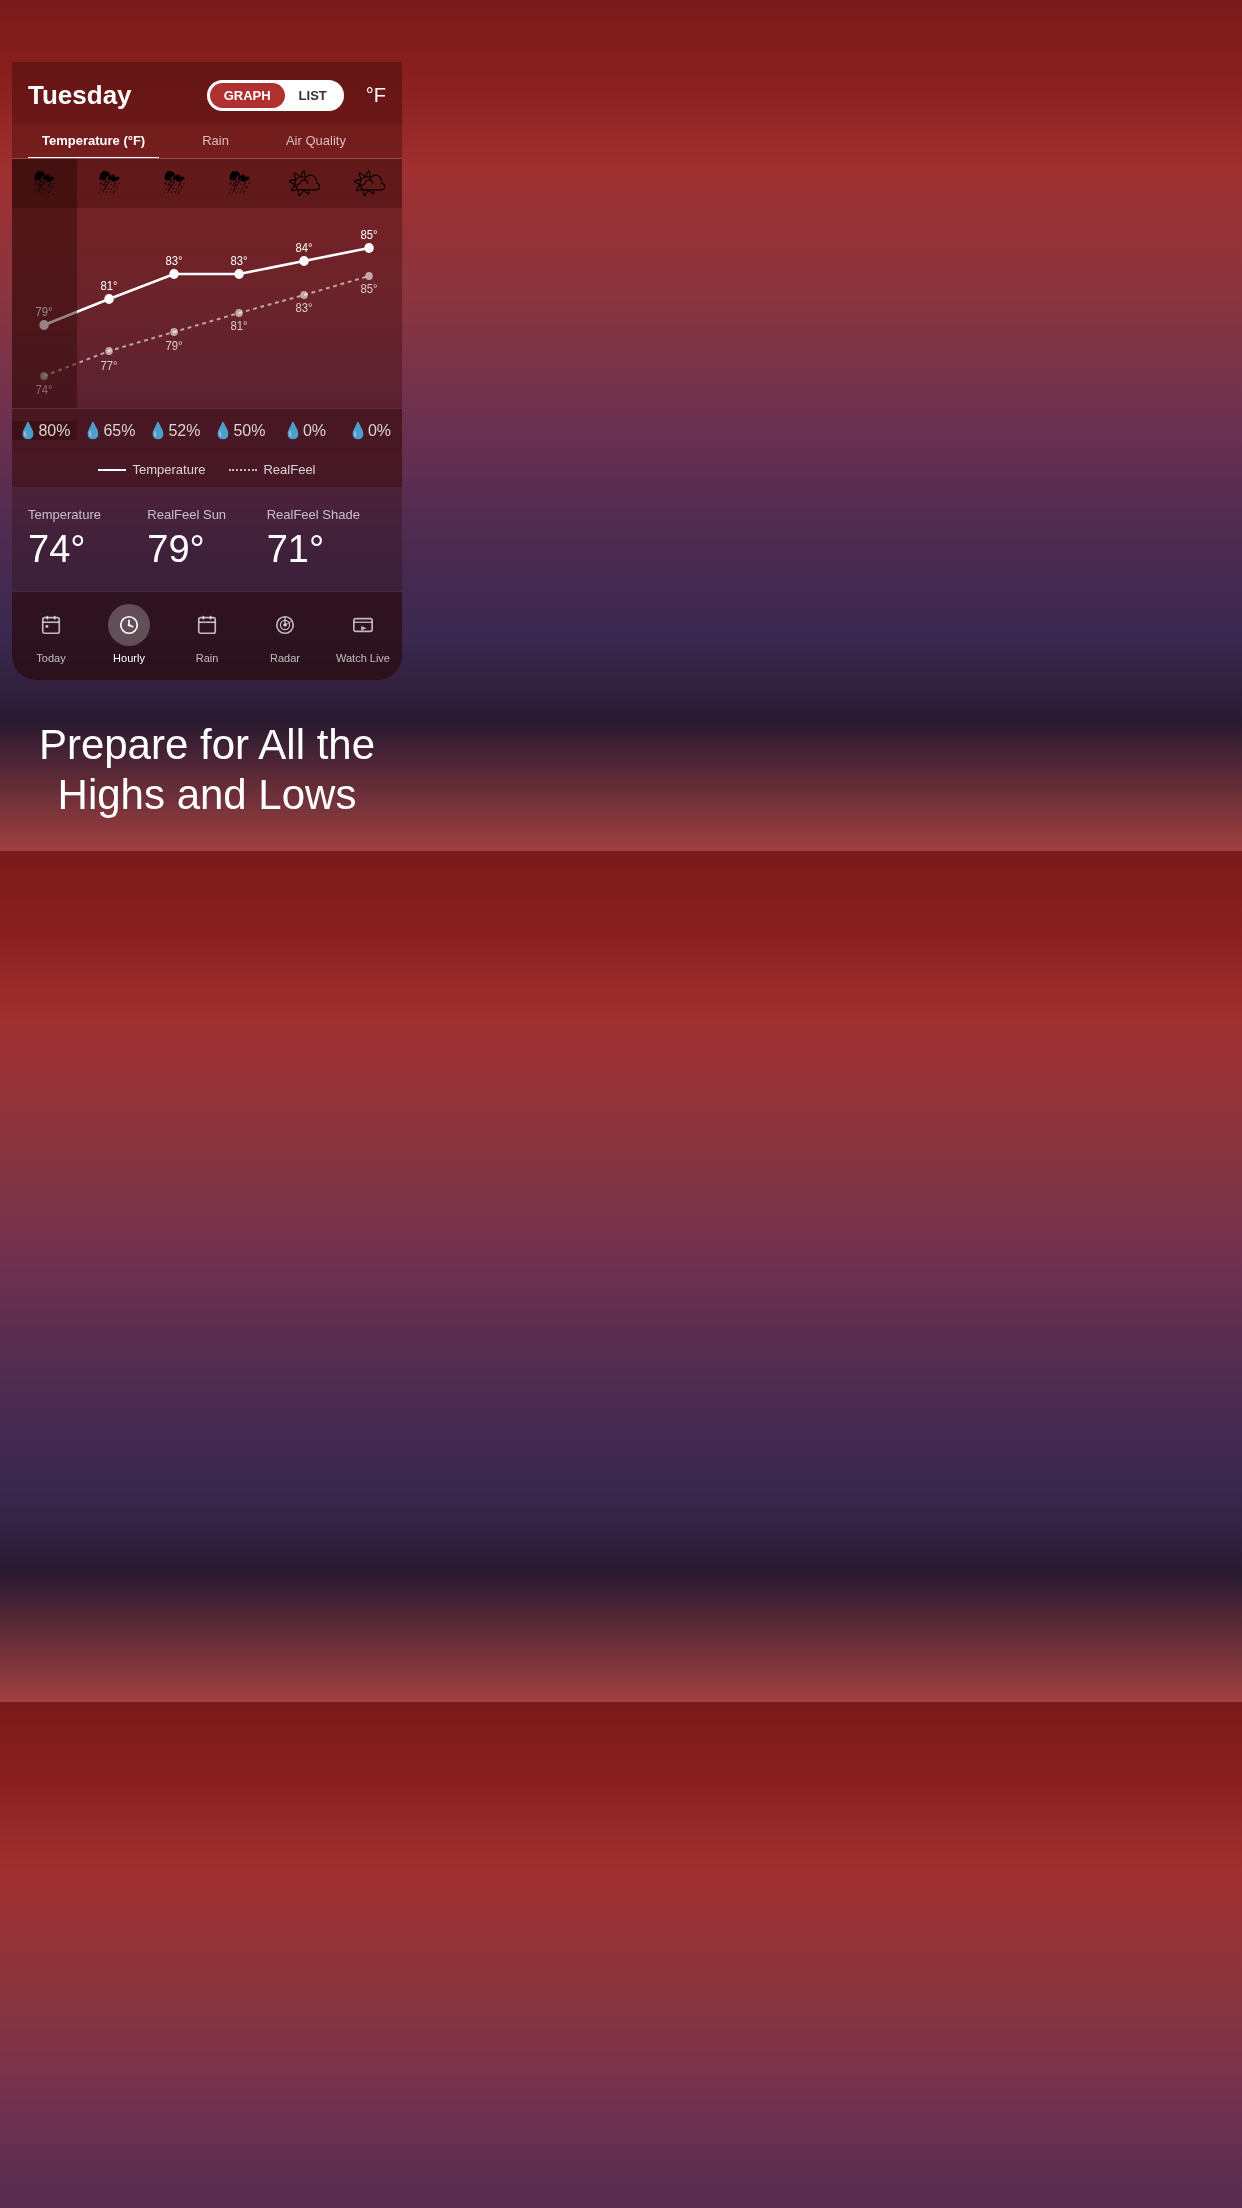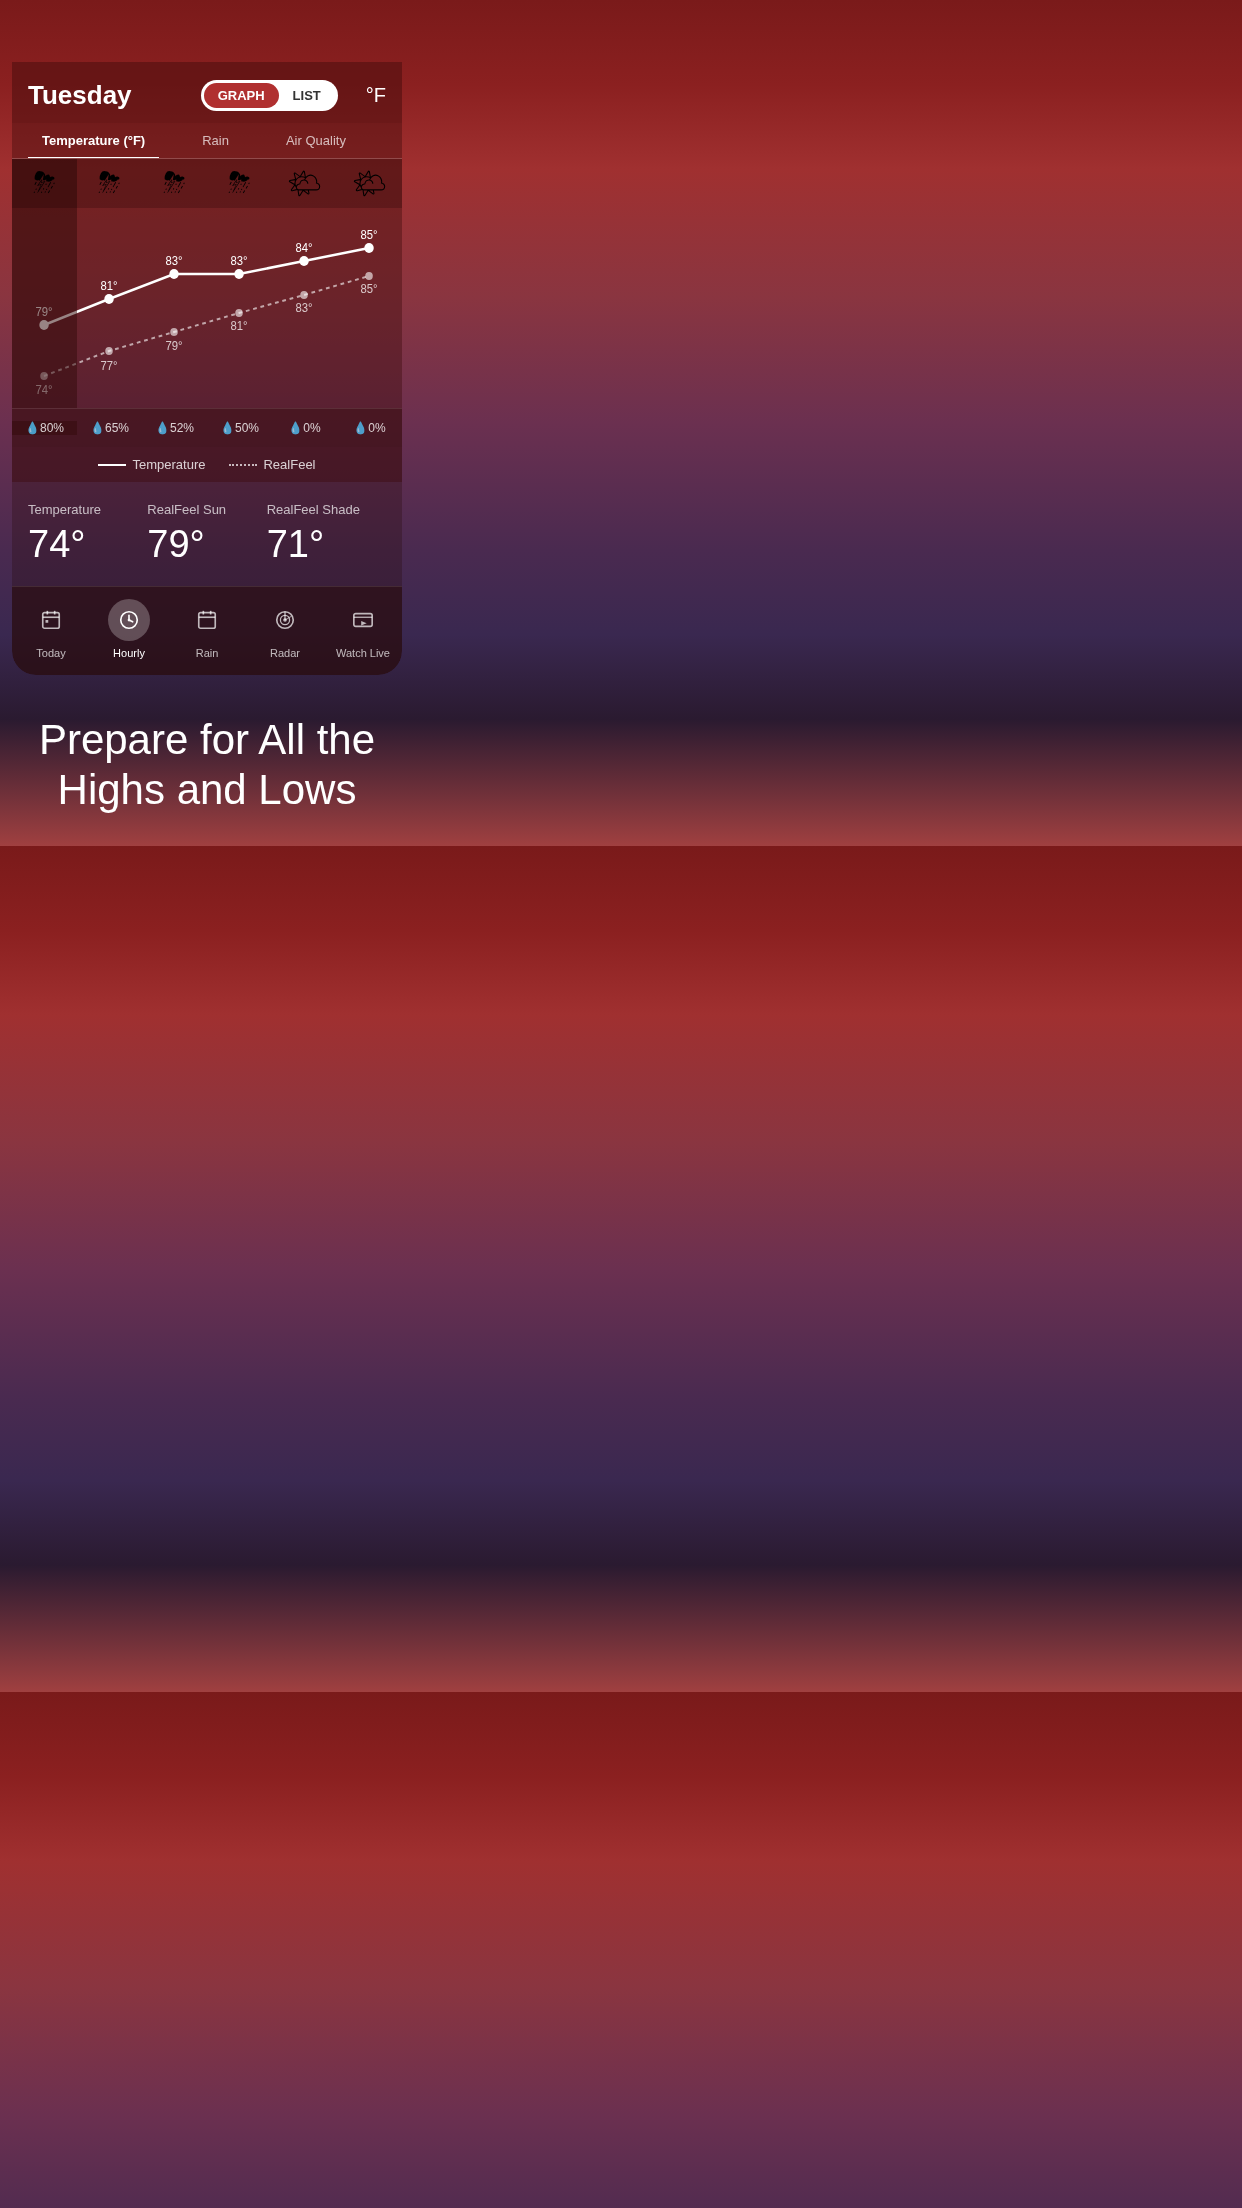--- a/index.html
+++ b/index.html
@@ -35,21 +35,21 @@
 
     .header-day {
       color: #fff;
       font-size: 26px;
       font-weight: 600;
     }
 
     .header-right {
       display: flex;
       align-items: center;
-      gap: 28px;
+      gap: 22px;
     }
 
     .toggle-pill {
       background: #fff;
       border-radius: 20px;
       display: flex;
       padding: 3px;
     }
 
     .toggle-btn {
@@ -161,21 +161,21 @@
       display: flex;
       background: rgba(50, 10, 10, 0.4);
       padding: 12px 0;
       border-top: 1px solid rgba(255,255,255,0.1);
     }
 
     .precip-col {
       flex: 1;
       text-align: center;
       color: rgba(255,255,255,0.8);
-      font-size: 12px;
+      font-size: 16px;
     }
 
     .precip-col.selected {
       background: rgba(50, 10, 10, 0.5);
     }
 
     
     .legend {
       display: flex;
       justify-content: center;

